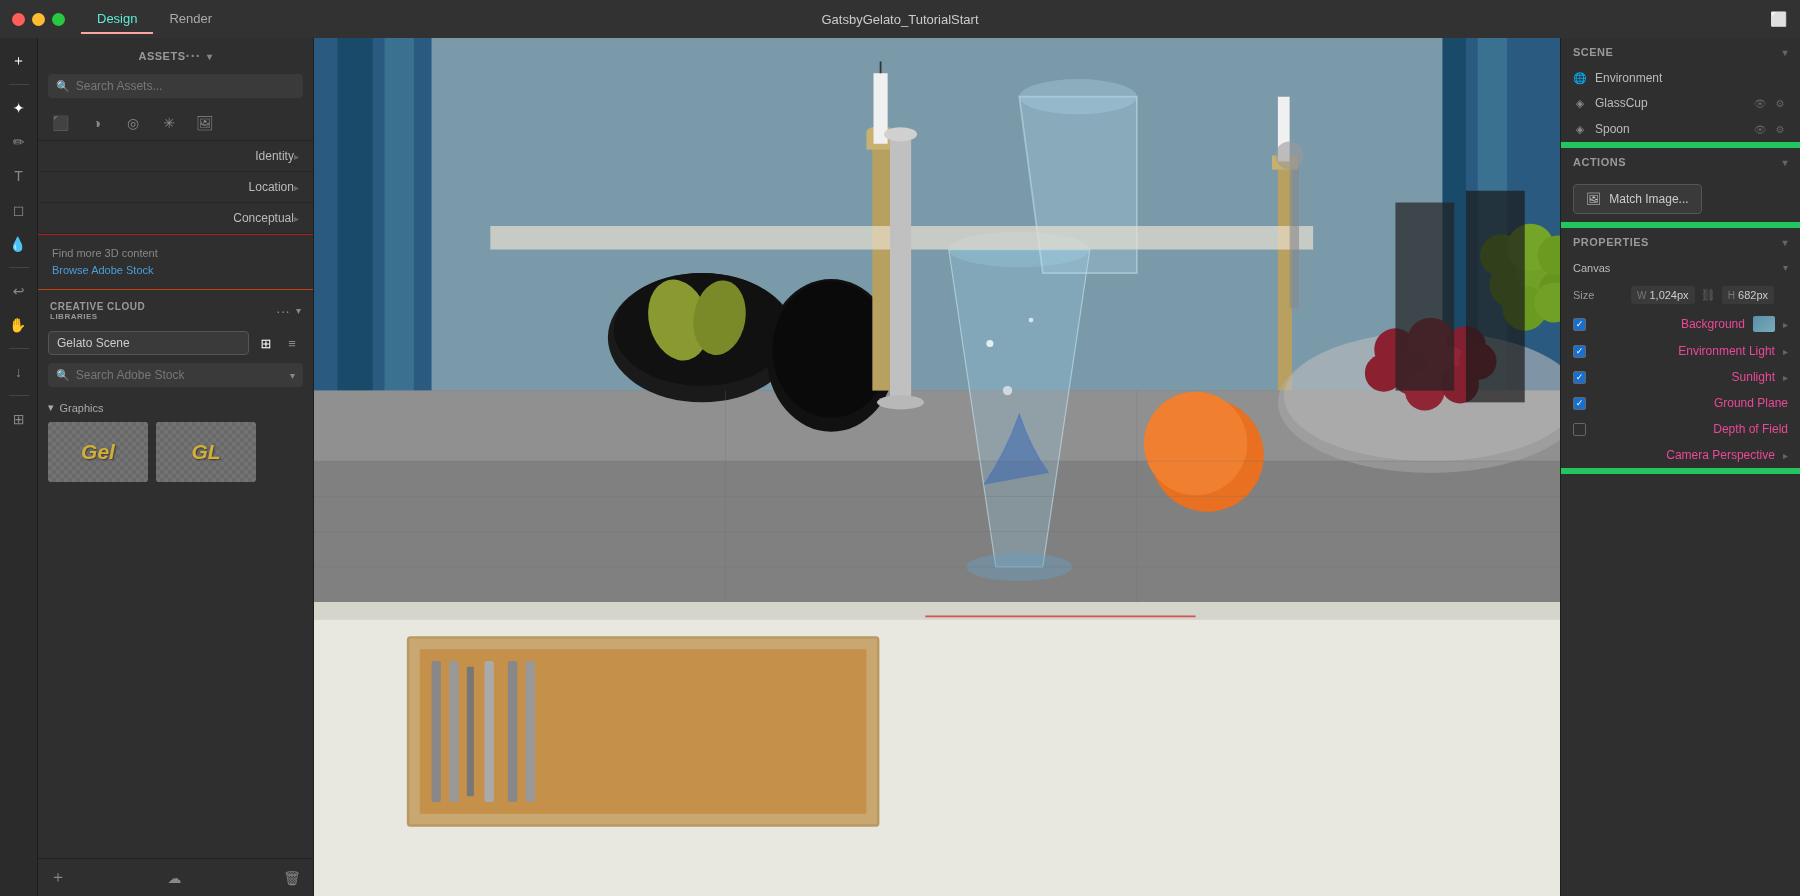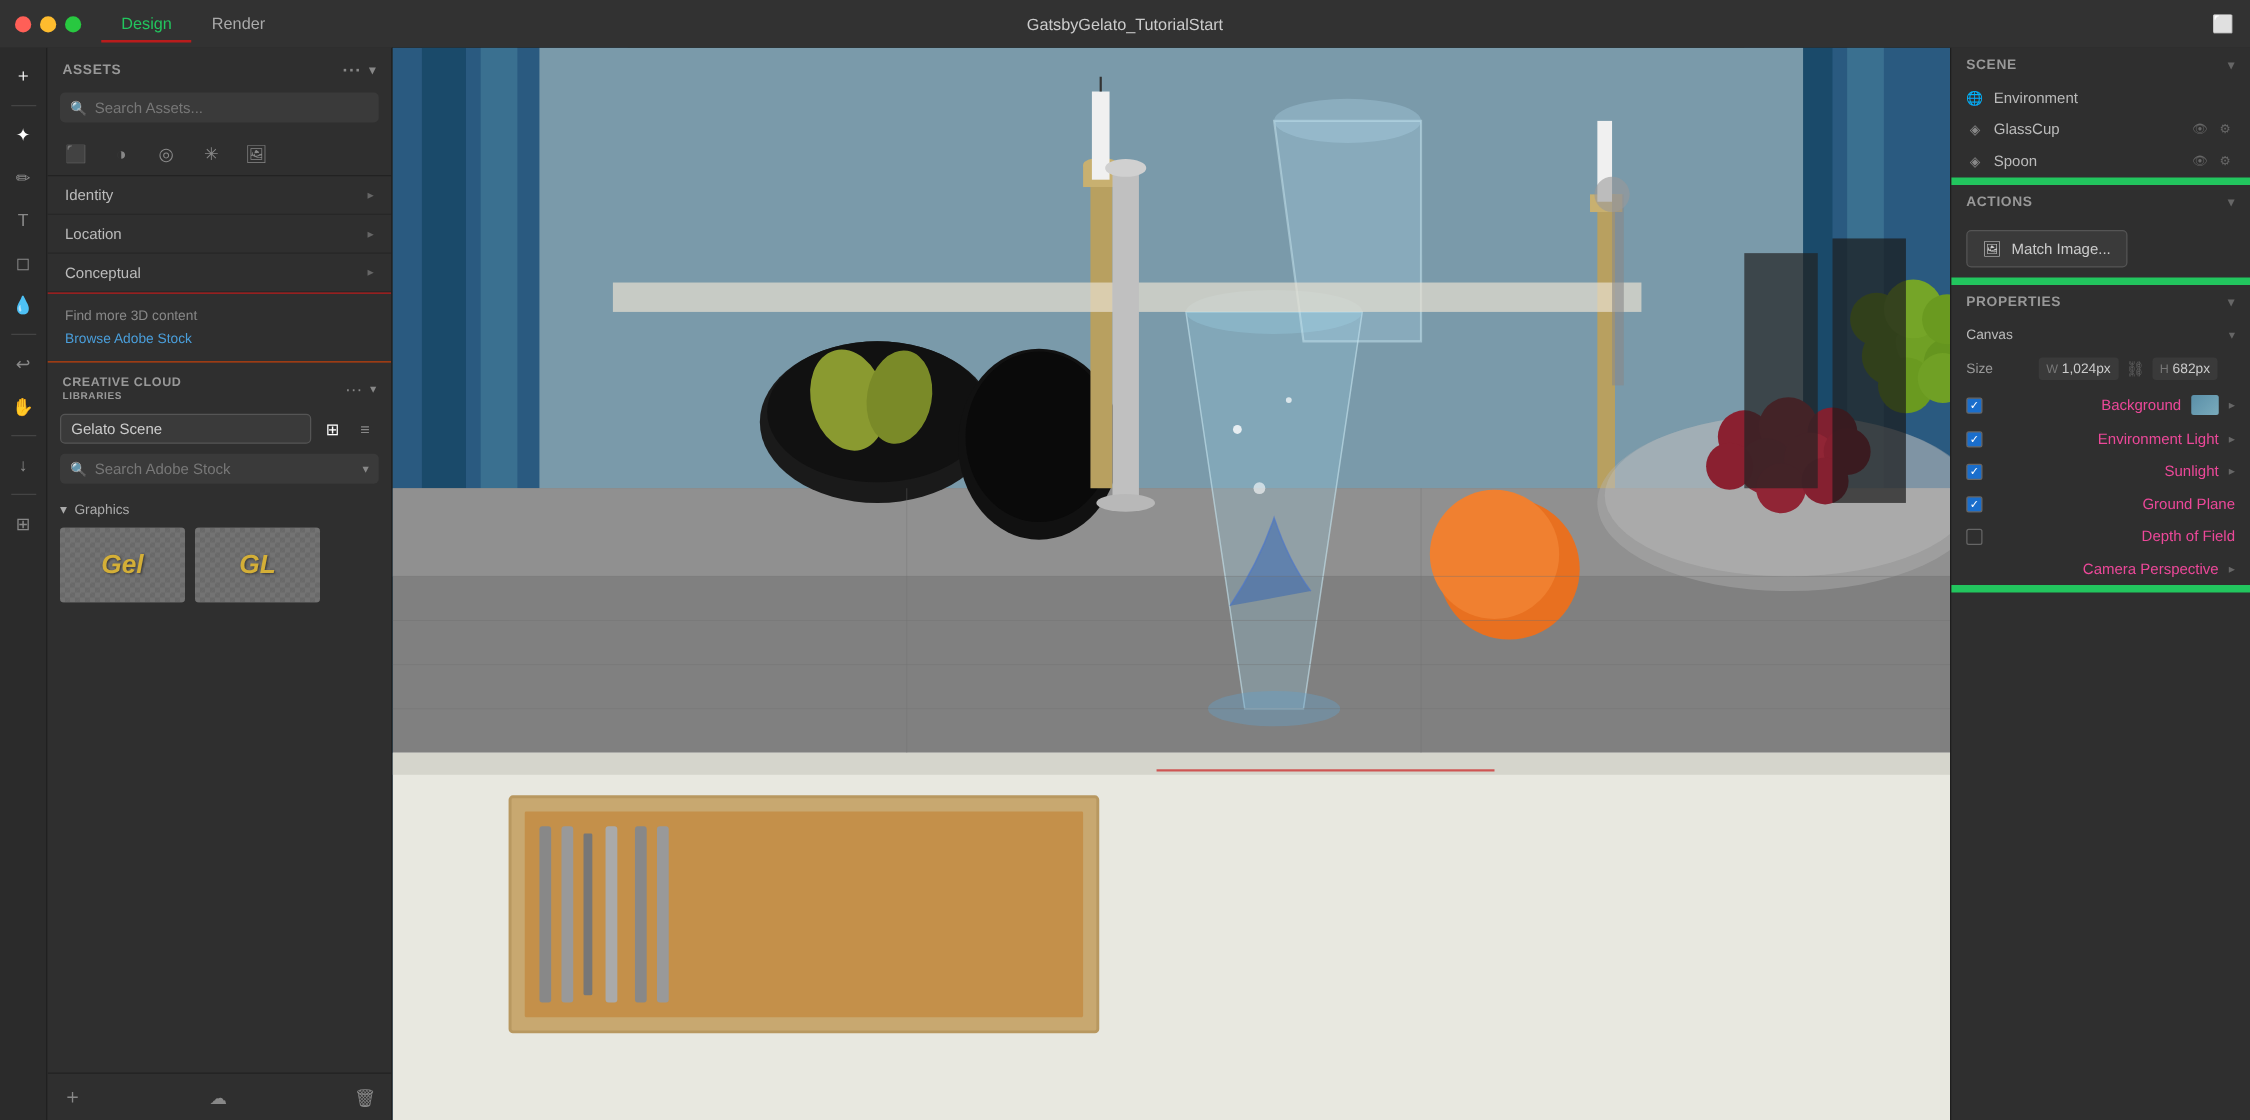--- a/index.html
+++ b/index.html
@@ -42,22 +42,22 @@
       gap: 0;
     }
     .tab {
       padding: 6px 16px;
       font-size: 13px;
       color: #aaa;
       cursor: pointer;
       border-bottom: 2px solid transparent;
     }
     .tab.active {
-      color: #22c55e;
-      border-bottom: 2px solid #b91c1c;
+      color: #5eead4;
+      border-bottom: 2px solid #fca5a5;
     }
     .title-center {
       position: absolute;
       left: 50%;
       transform: translateX(-50%);
       color: #ccc;
       font-size: 13px;
     }
     .titlebar-right {
       margin-left: auto;
@@ -113,21 +113,21 @@
       background: #2f2f2f;
       display: flex;
       flex-direction: column;
       flex-shrink: 0;
       border-right: 1px solid #1e1e1e;
       overflow: hidden;
     }
     .panel-header {
       display: flex;
       align-items: center;
-      justify-content: space-between;
+      justify-content: center;
       padding: 10px 12px 6px;
       color: #999;
       font-size: 11px;
       font-weight: 600;
       letter-spacing: 0.5px;
     }
     .panel-header-icons {
       display: flex;
       gap: 6px;
       align-items: center;
@@ -163,21 +163,21 @@
       color: #888;
       font-size: 14px;
       cursor: pointer;
     }
     .asset-type-icon.active { color: #fff; }
 
     
     .accordion-item {
       display: flex;
       align-items: center;
-      justify-content: space-between;
+      justify-content: flex-end;
       padding: 8px 14px;
       cursor: pointer;
       color: #bbb;
       font-size: 12px;
       border-bottom: 1px solid #272727;
     }
     .accordion-arrow {
       color: #666;
       font-size: 10px;
     }

